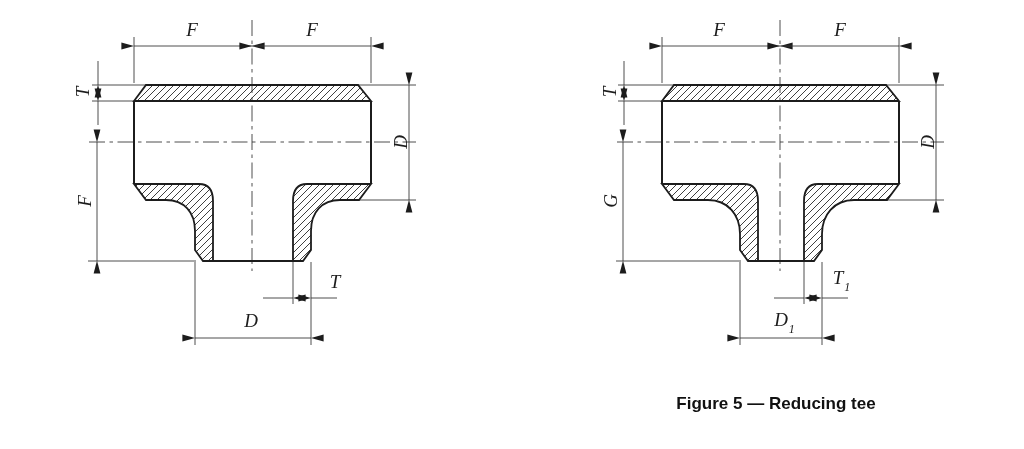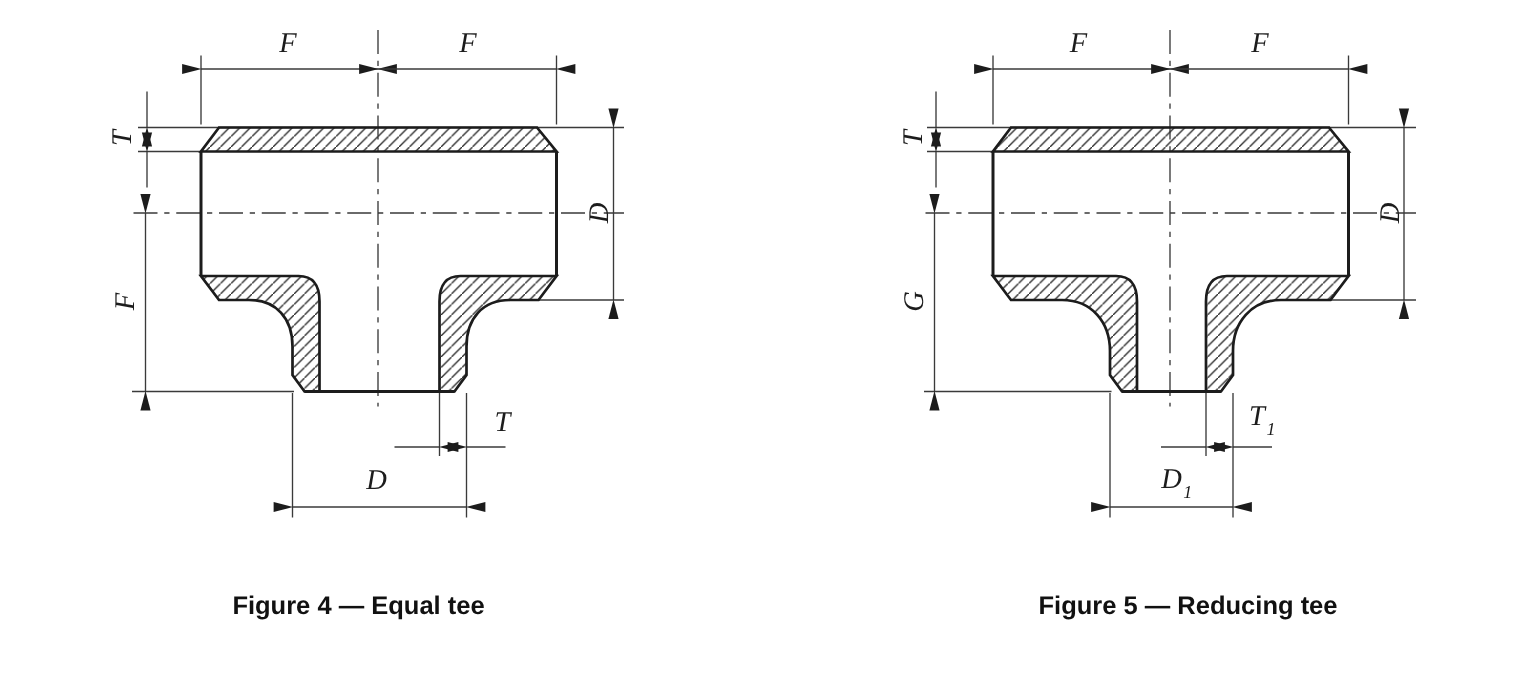--- a/index.html
+++ b/index.html
@@ -150,16 +150,15 @@
   <span class="dim-label" style="left:251px;top:322px;"><span>D</span><sub></sub></span>
 
   <span class="dim-label" style="left:719px;top:29px;">F</span>
   <span class="dim-label" style="left:840px;top:29px;">F</span>
   <span class="dim-label rot" style="left:609px;top:92px;">T</span>
   <span class="dim-label rot" style="left:610px;top:201px;">G</span>
   <span class="dim-label rot" style="left:927px;top:142px;">D</span>
   <span class="dim-label" style="left:841px;top:279px;"><span>T</span><sub>1</sub></span>
   <span class="dim-label" style="left:784px;top:321px;"><span>D</span><sub>1</sub></span>
 
-  <div class="fig-caption" style="left:239px;">Figure 4 — Equal tee</div>
-  <div class="fig-caption" style="left:776px;margin-left:16px;">Figure 5 — Reducing tee</div>
+  <div class="fig-caption" style="left:776px;">Figure 5 — Reducing tee</div>
 
 </div>
 
 </body></html>

